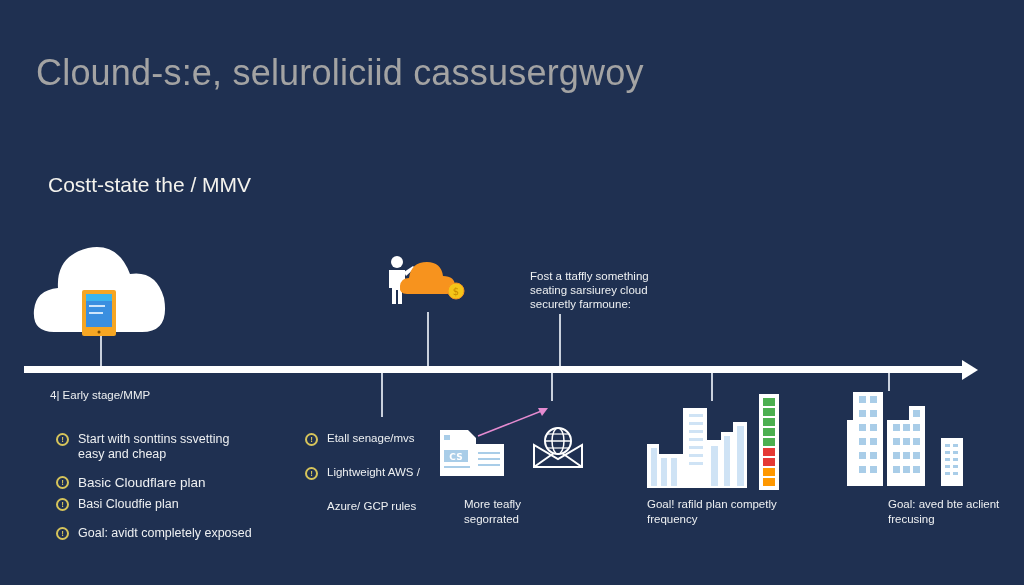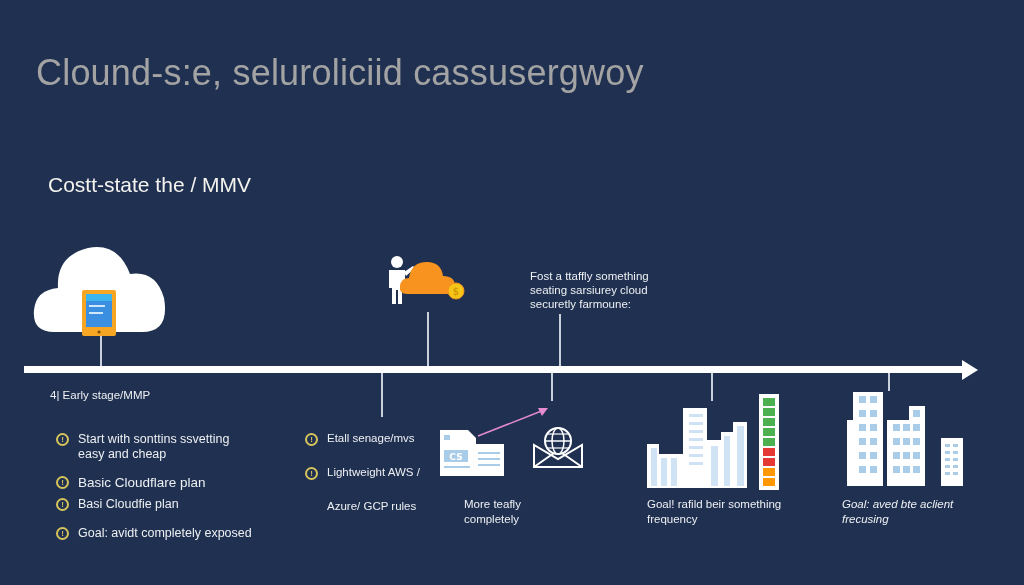--- a/index.html
+++ b/index.html
@@ -137,21 +137,21 @@
     <circle cx="26" cy="16" r="13" fill="#1f3051" stroke="#ffffff" stroke-width="2"></circle>
     <ellipse cx="26" cy="16" rx="6" ry="13" fill="none" stroke="#ffffff" stroke-width="1.5"></ellipse>
     <line x1="13" y1="16" x2="39" y2="16" stroke="#ffffff" stroke-width="1.5"></line>
     <line x1="15" y1="9" x2="37" y2="9" stroke="#ffffff" stroke-width="1.2"></line>
     <line x1="15" y1="23" x2="37" y2="23" stroke="#ffffff" stroke-width="1.2"></line>
     <path d="M2 42 L22 28 M50 42 L30 28" stroke="#ffffff" stroke-width="2"></path>
   </svg>
 </div>
 <div class="abs caption" style="left:424px;top:497px;margin-left:40px;">
   <div>More teafly</div>
-  <div>completely</div>
+  <div>segorrated</div>
 </div>
 
 <div class="abs" style="left:645px;top:394px;">
   <svg width="136" height="96" viewBox="0 0 136 96">
     <path d="M2 50 H14 V60 H38 V14 H62 V46 H76 V38 H88 V28 H102 V94 H2 Z" fill="#ffffff"></path>
     <rect x="6" y="54" width="6" height="38" fill="#cfe3f5"></rect>
     <rect x="16" y="64" width="6" height="28" fill="#cfe3f5"></rect>
     <rect x="26" y="64" width="6" height="28" fill="#cfe3f5"></rect>
     <rect x="44" y="20" width="14" height="3" fill="#cfe3f5"></rect>
     <rect x="44" y="28" width="14" height="3" fill="#cfe3f5"></rect>
@@ -169,21 +169,21 @@
     <rect x="118" y="24" width="12" height="8" fill="#4caf50"></rect>
     <rect x="118" y="34" width="12" height="8" fill="#4caf50"></rect>
     <rect x="118" y="44" width="12" height="8" fill="#4caf50"></rect>
     <rect x="118" y="54" width="12" height="8" fill="#e53935"></rect>
     <rect x="118" y="64" width="12" height="8" fill="#e53935"></rect>
     <rect x="118" y="74" width="12" height="8" fill="#ff9800"></rect>
     <rect x="118" y="84" width="12" height="8" fill="#ff9800"></rect>
   </svg>
 </div>
 <div class="abs caption" style="left:647px;top:497px;">
-  <div>Goal! rafild beir something</div>
+  <div>Goal! rafild plan competly</div>
   <div>frequency</div>
 </div>
 
 <div class="abs" style="left:845px;top:390px;">
   <svg width="120" height="98" viewBox="0 0 120 98">
     <path d="M2 30 H8 V2 H38 V96 H2 Z" fill="#ffffff"></path>
     <path d="M42 30 H64 V16 H80 V96 H42 Z" fill="#ffffff"></path>
     <rect x="96" y="48" width="22" height="48" fill="#ffffff"></rect>
     <g fill="#a9cde8">
       <rect x="14" y="6" width="7" height="7"></rect>
@@ -217,16 +217,16 @@
         <rect x="108" y="61" width="5" height="3"></rect>
       <rect x="100" y="68" width="5" height="3"></rect>
         <rect x="108" y="68" width="5" height="3"></rect>
       <rect x="100" y="75" width="5" height="3"></rect>
         <rect x="108" y="75" width="5" height="3"></rect>
       <rect x="100" y="82" width="5" height="3"></rect>
         <rect x="108" y="82" width="5" height="3"></rect>
     </g>
   </svg>
 </div>
-<div class="abs caption" style="left:842px;top:497px;font-style:italic;">
+<div class="abs caption" style="left:888px;top:497px;">
   <div>Goal: aved bte aclient</div>
   <div>frecusing</div>
 </div>
 
 </body></html>

